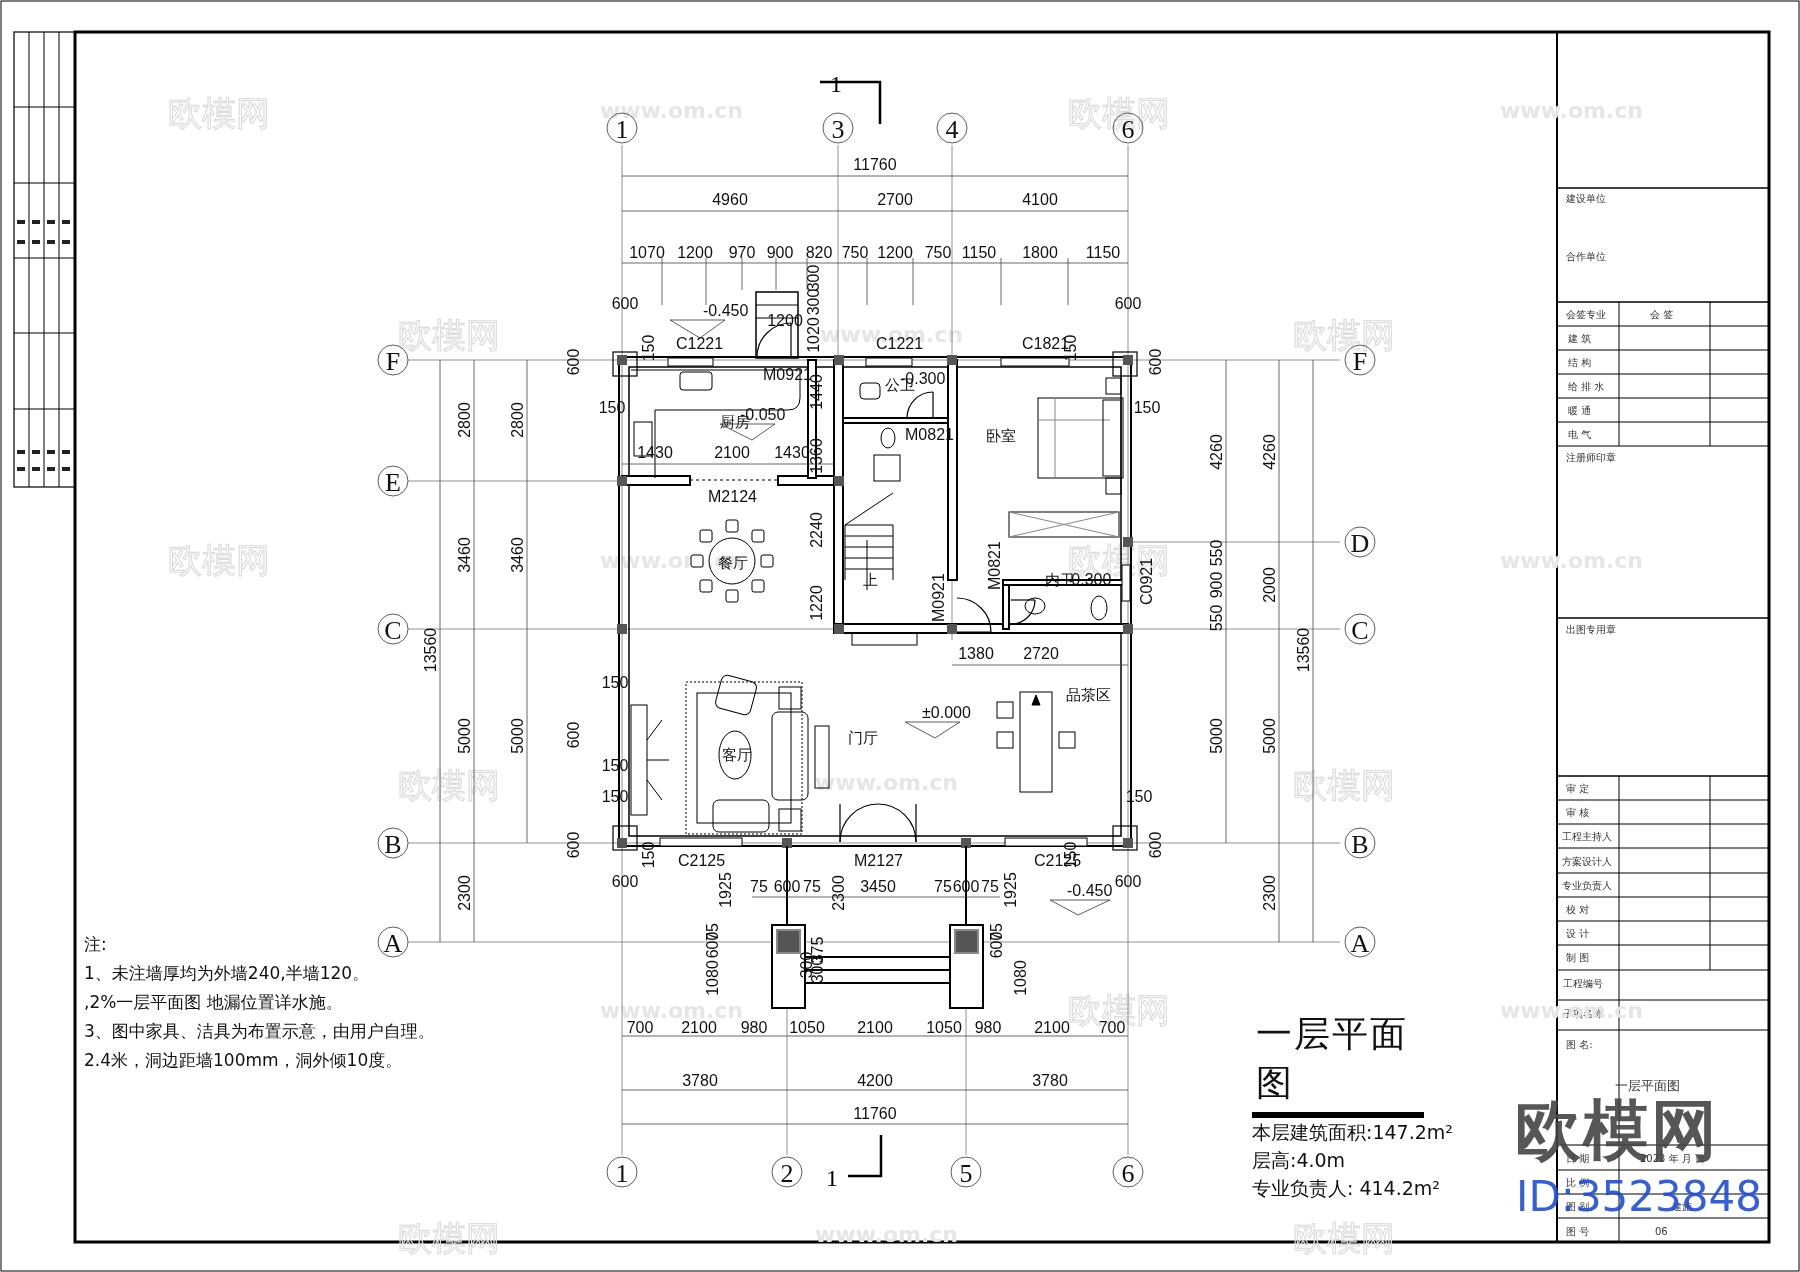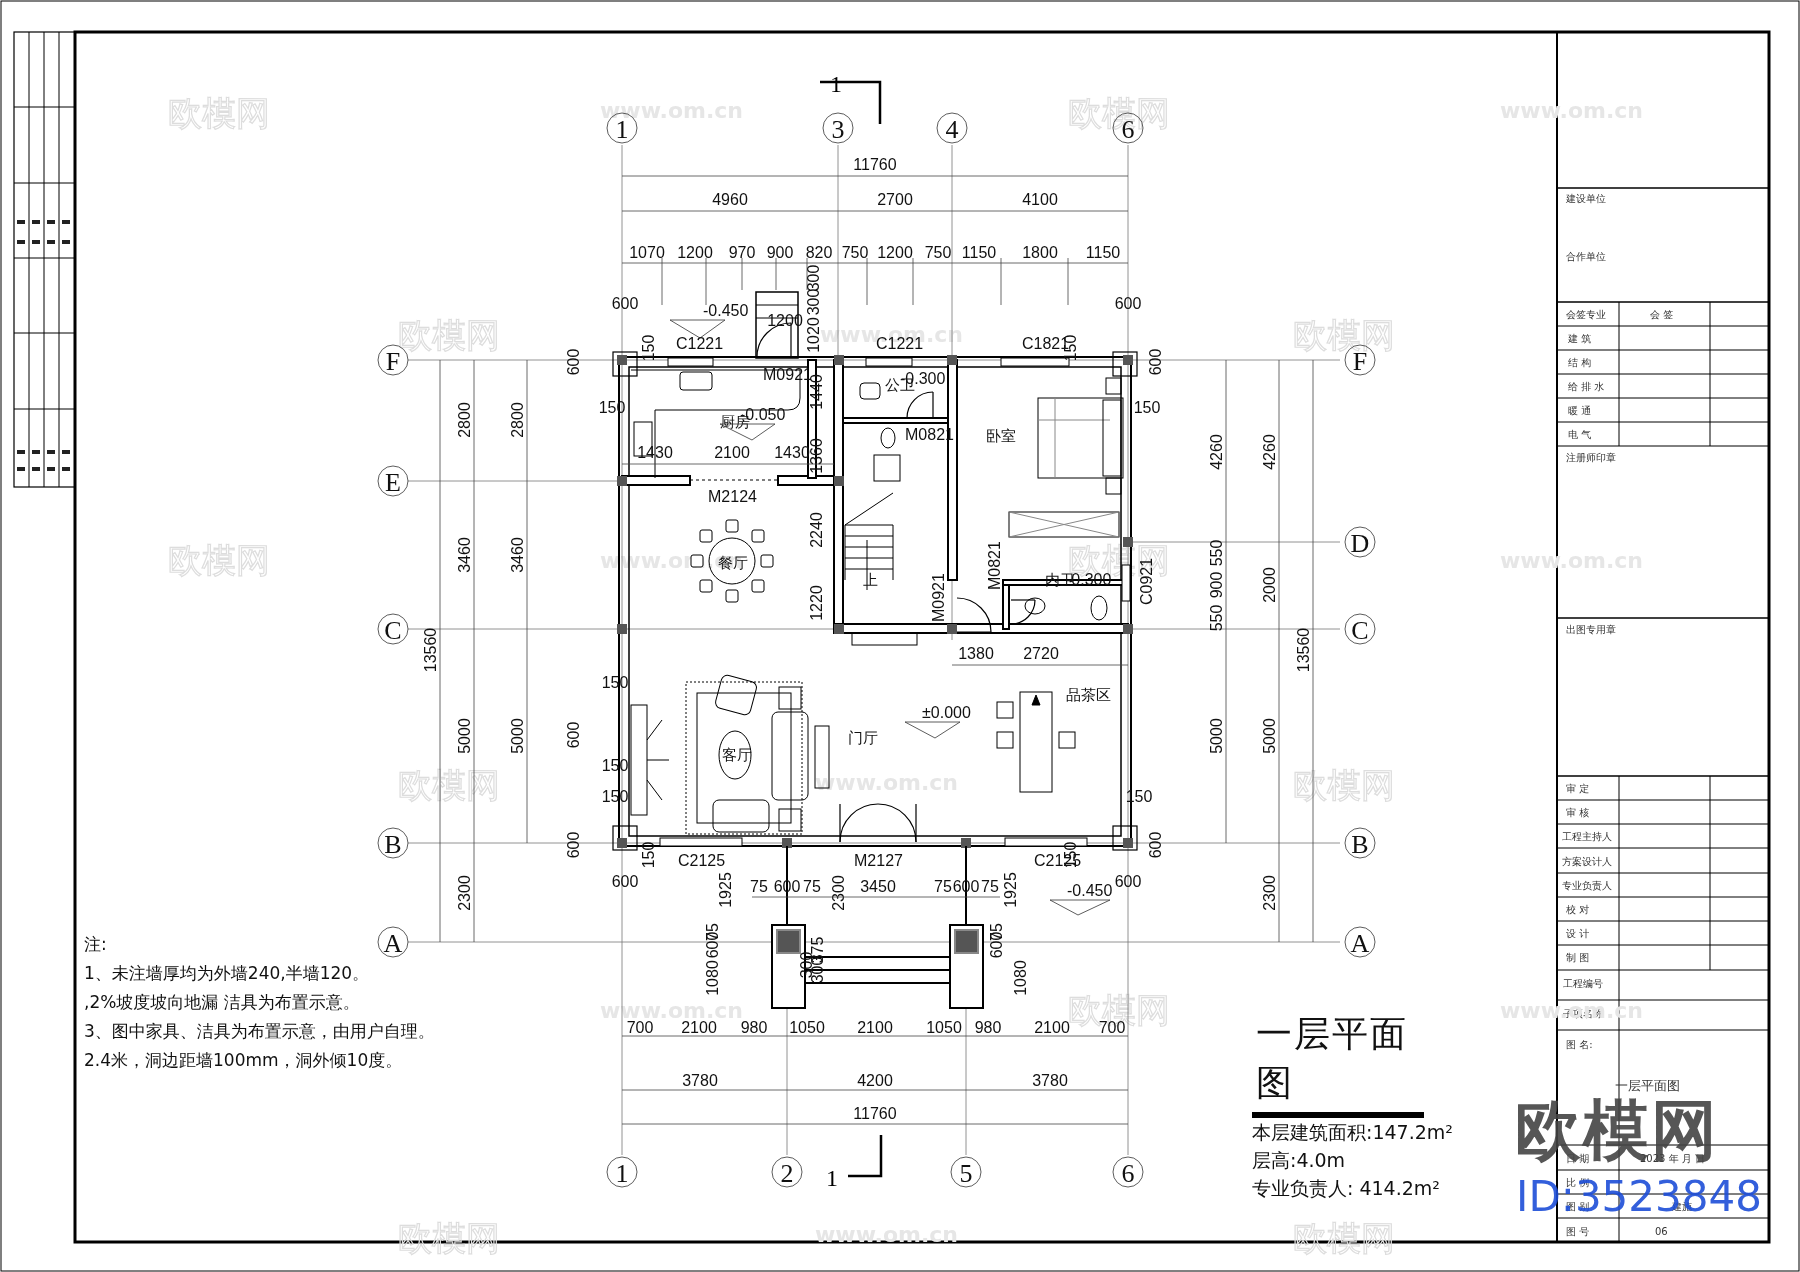--- a/index.html
+++ b/index.html
@@ -555,21 +555,21 @@
     <text transform="translate(1030,978) rotate(-90)" class="dimt" dy="-4">1080</text>
     <text transform="translate(827,950) rotate(-90)" class="dimt" dy="-4">375</text>
     <text transform="translate(816,965) rotate(-90)" class="dimt" dy="-4">300</text>
     <text transform="translate(827,970) rotate(-90)" class="dimt" dy="-4">300</text>
   </g>
 </svg>
 
 <div class="notes">
   <div>注:</div>
   <div>1、未注墙厚均为外墙240,半墙120。</div>
-  <div>,2%坡度坡向地漏 洁具为布置示意。</div>
+  <div>,2%一层平面图 地漏位置详水施。</div>
   <div>3、图中家具、洁具为布置示意，由用户自理。</div>
   <div>2.4米，洞边距墙100mm，洞外倾10度。</div>
 </div>
 
 <div class="title-block">
   <div class="title-main">一层平面图</div>
   <div class="stat">本层建筑面积:147.2m²</div>
   <div class="stat">层高:4.0m</div>
   <div class="stat">专业负责人: 414.2m²</div>
 </div>

